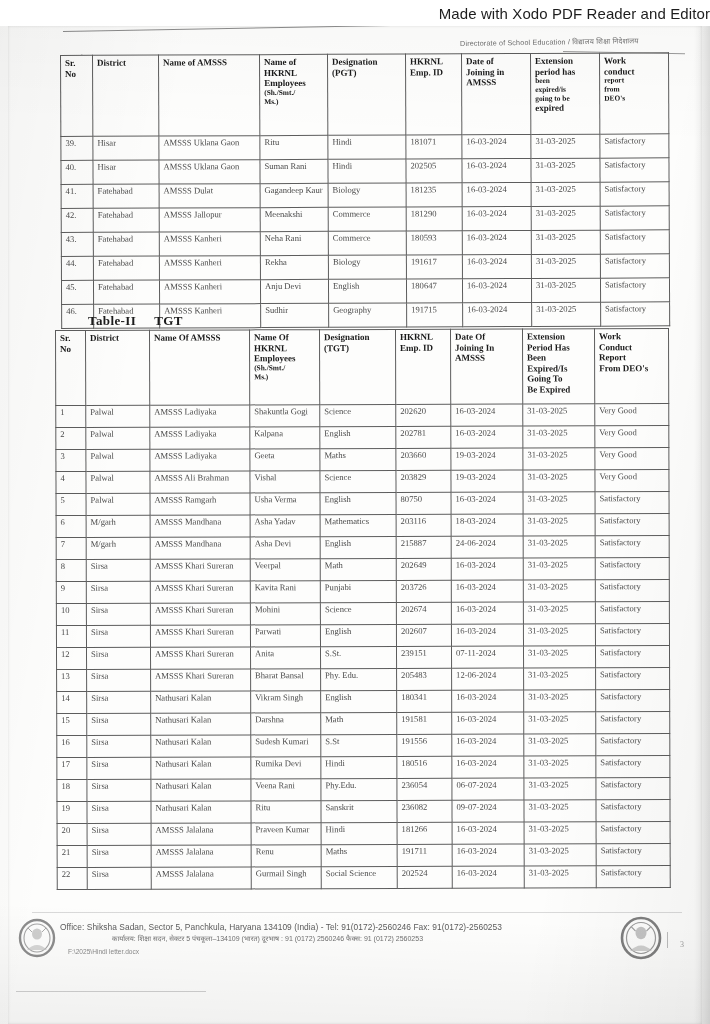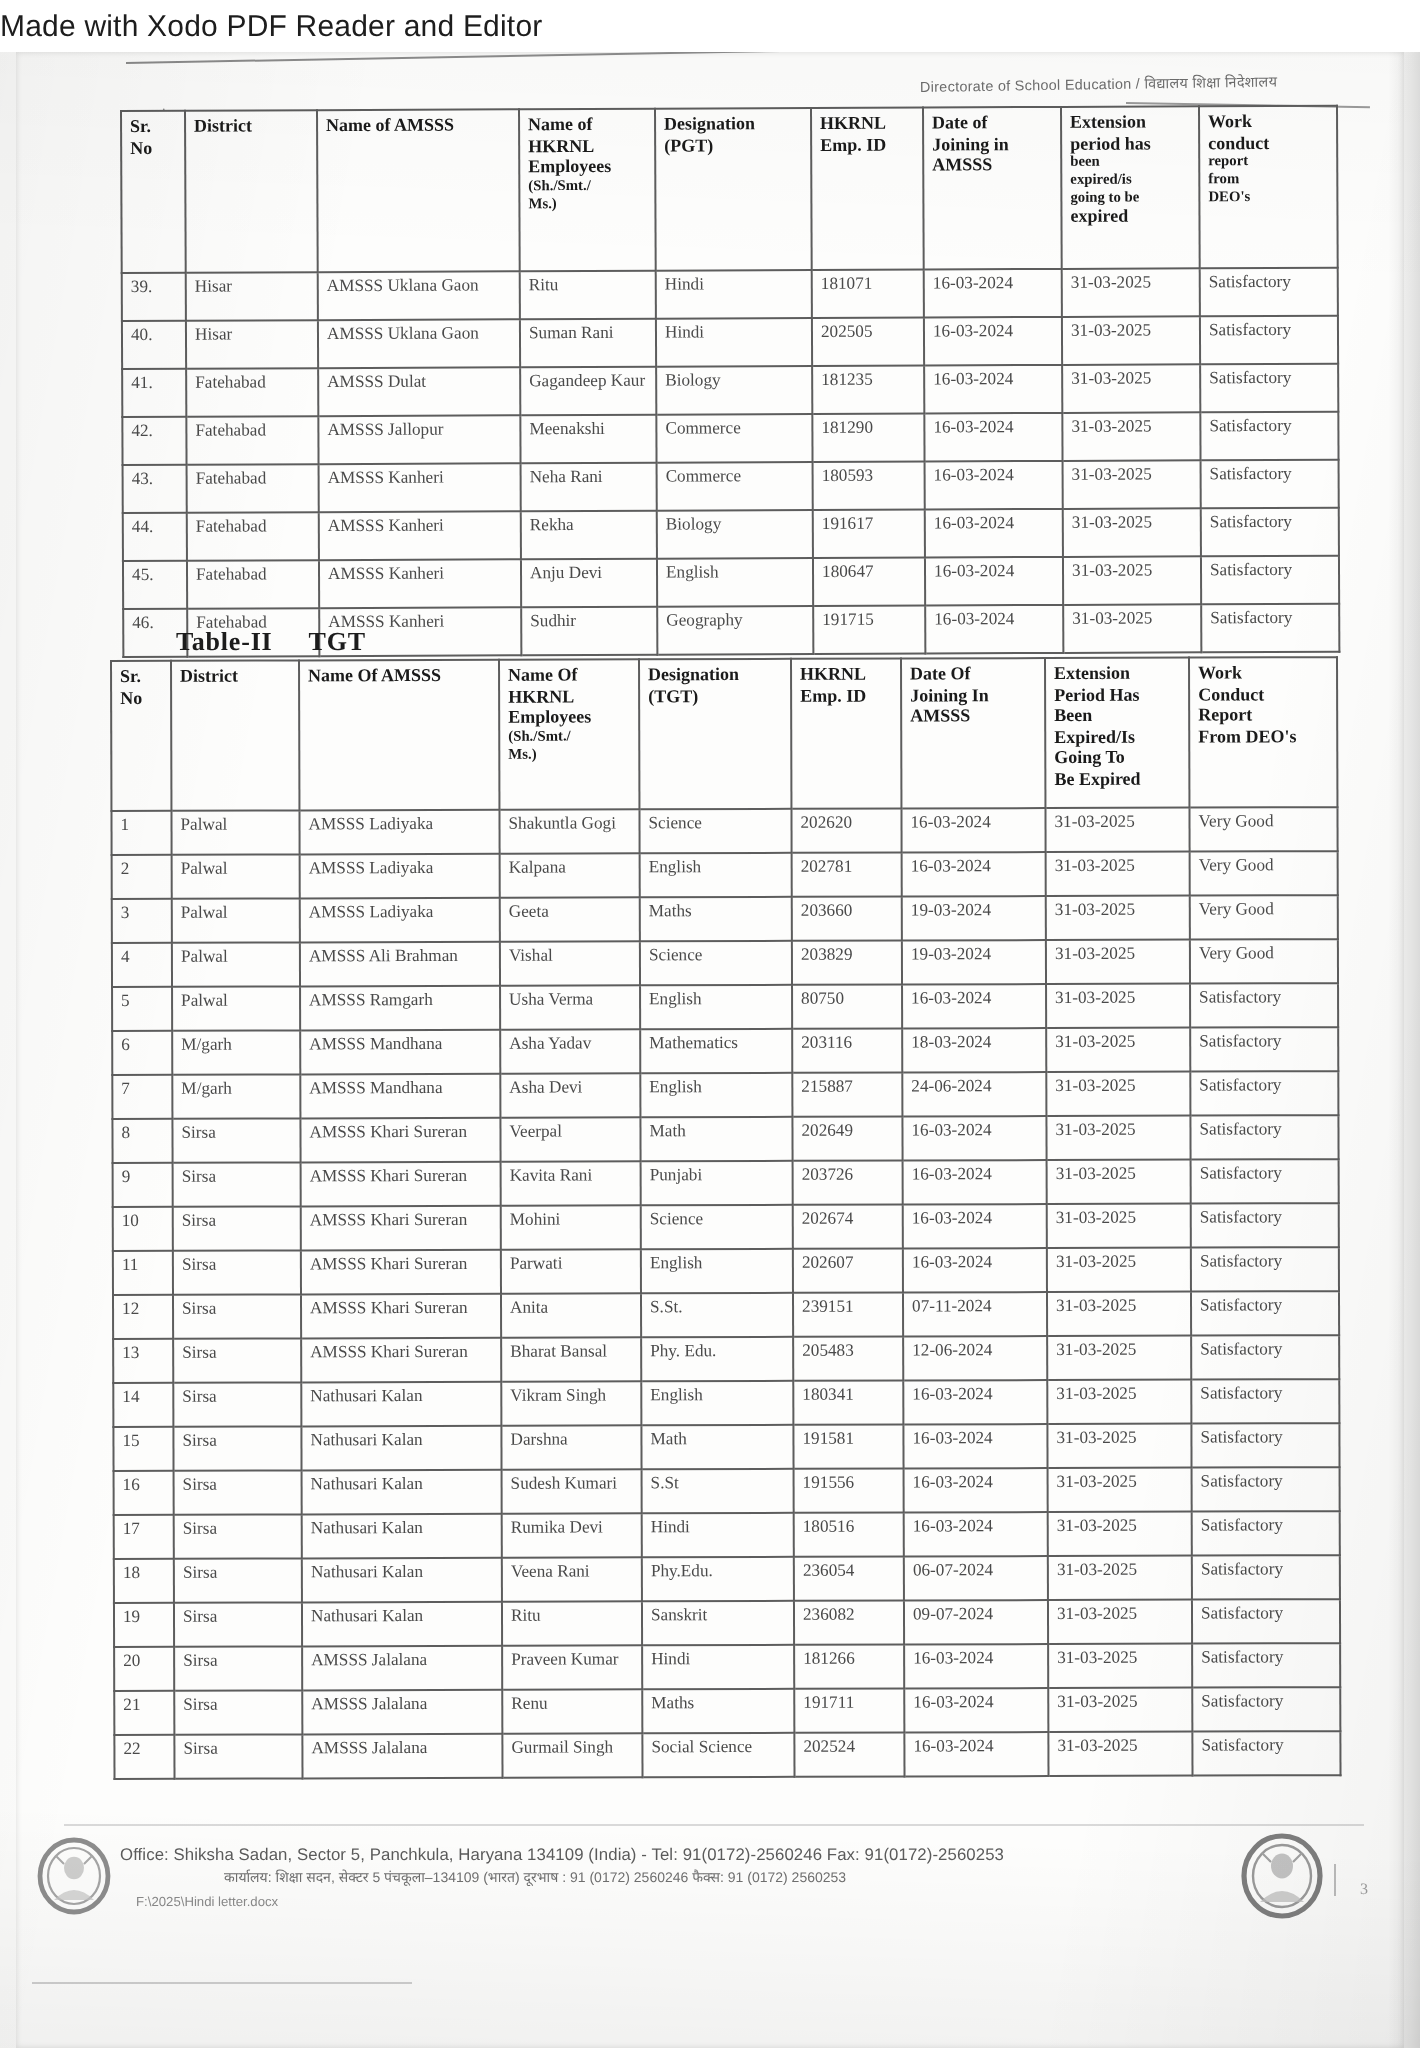--- a/index.html
+++ b/index.html
@@ -7,21 +7,21 @@
   body{
     width:710px;height:1024px;
     background:#ffffff;
     font-family:"Liberation Serif", serif;
     overflow:hidden;
     position:relative;
   }
   
   .xodo-banner{
     height:26px;
-    display:flex;align-items:center;justify-content:flex-start;
+    display:flex;align-items:center;justify-content:flex-end;
     font-family:"Liberation Sans", sans-serif;
     font-size:15px;
     color:#1d1d1d;
     letter-spacing:.1px;
     background:#ffffff;
   }
   
   .page{
     position:absolute;
     top:26px;left:0;

